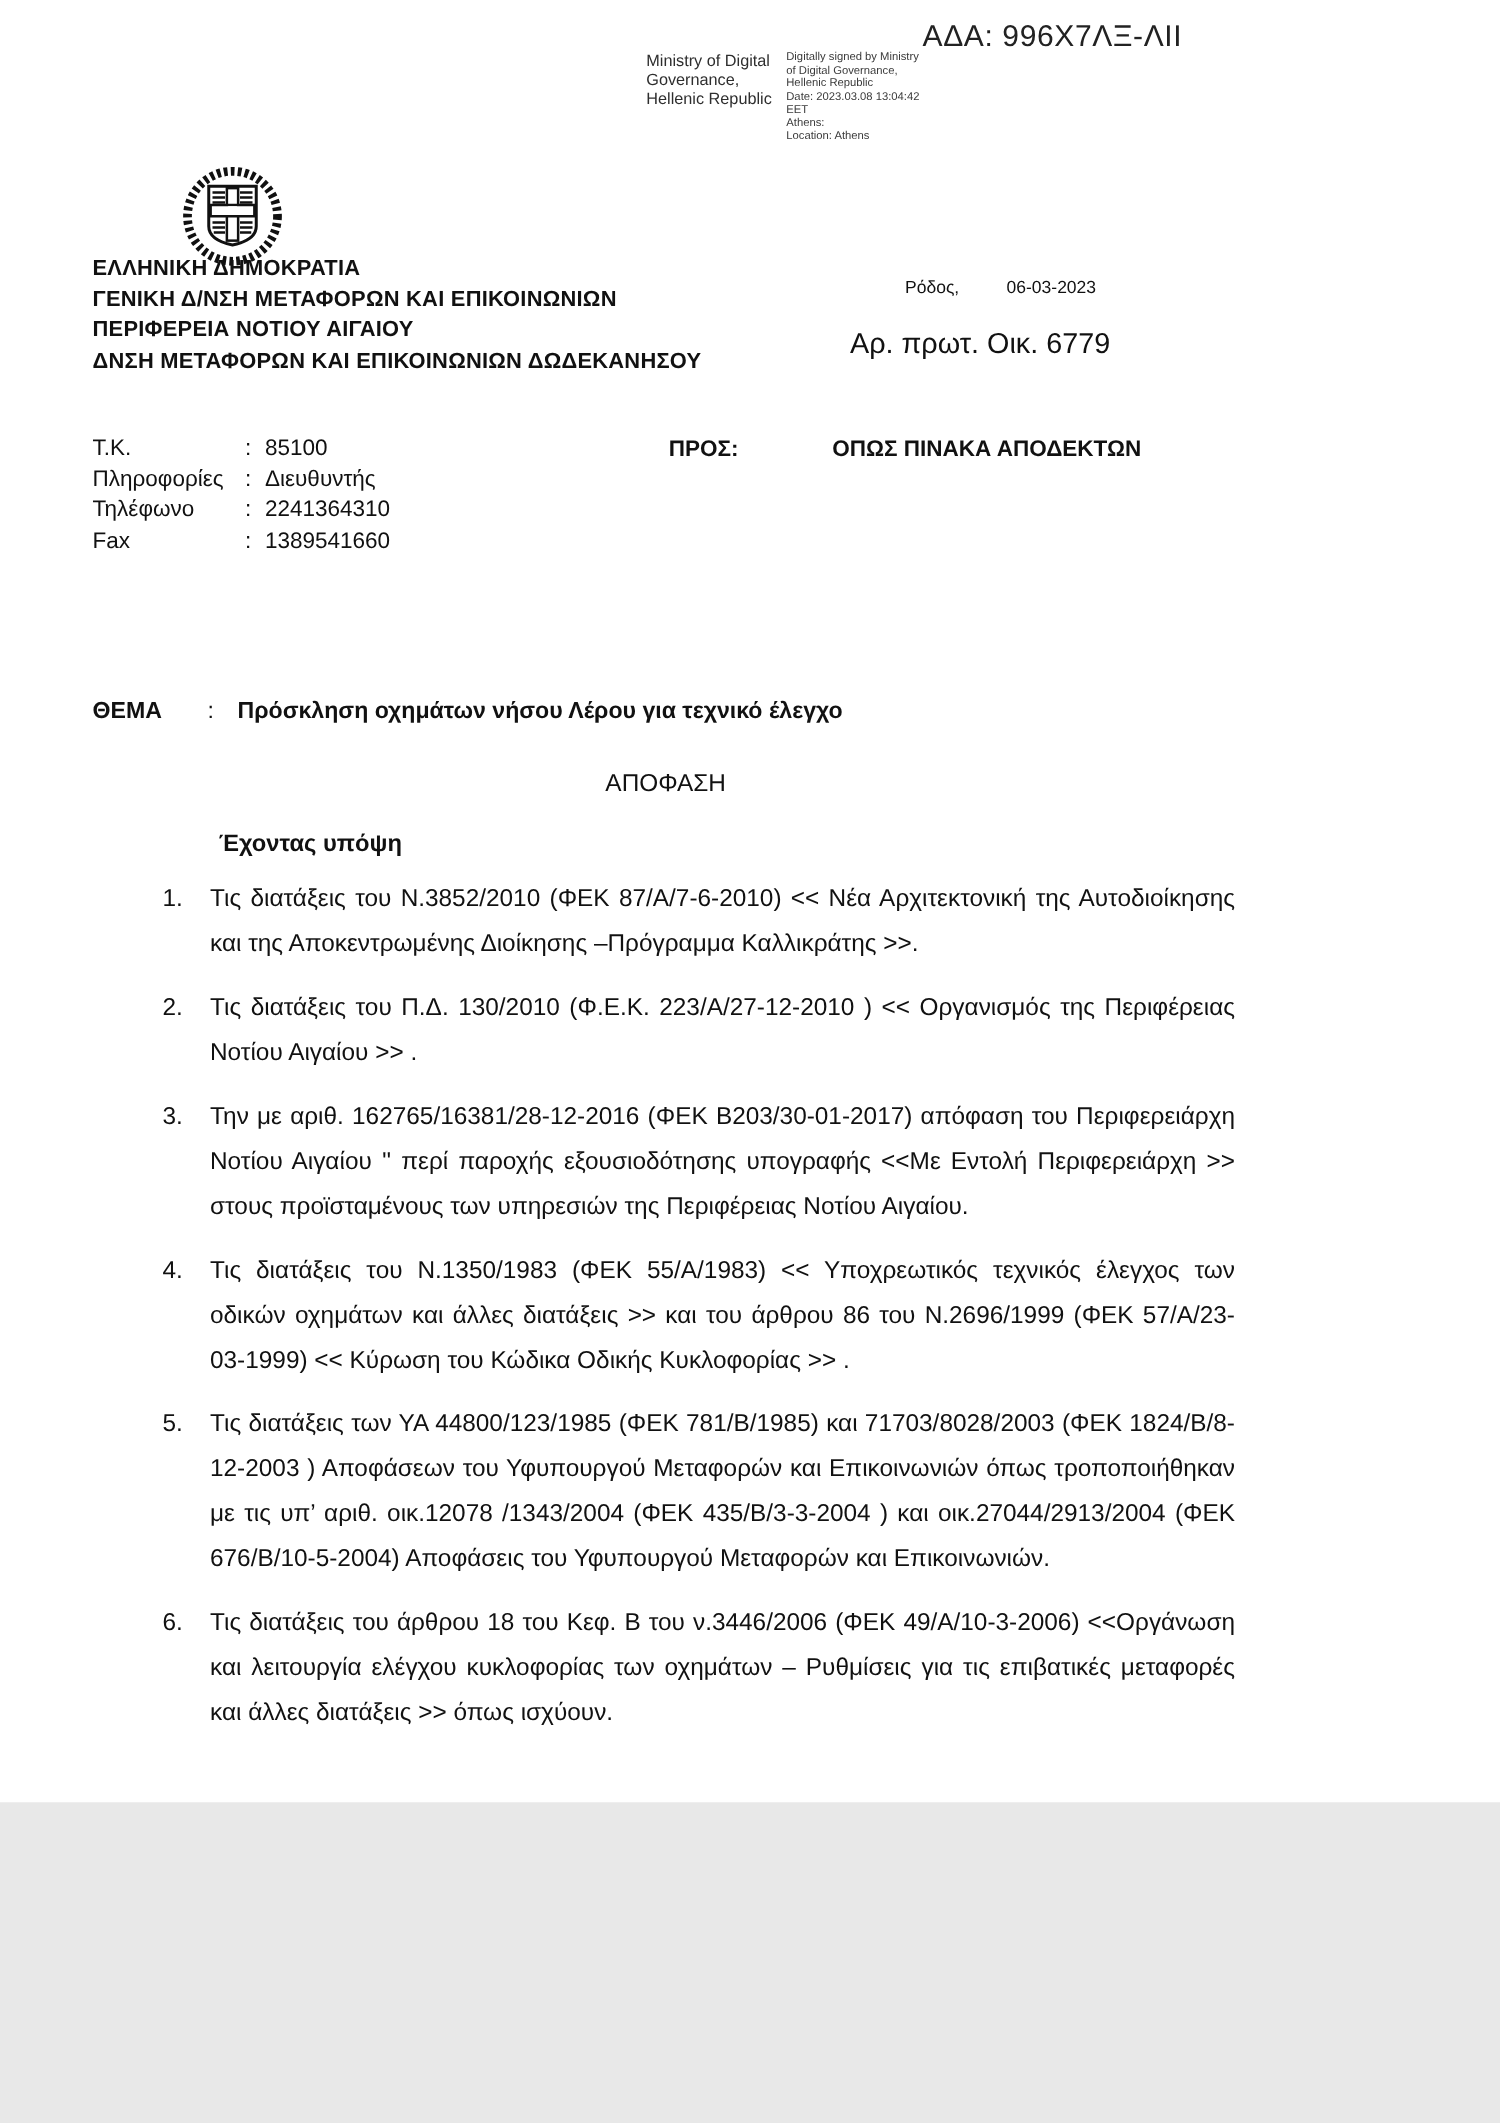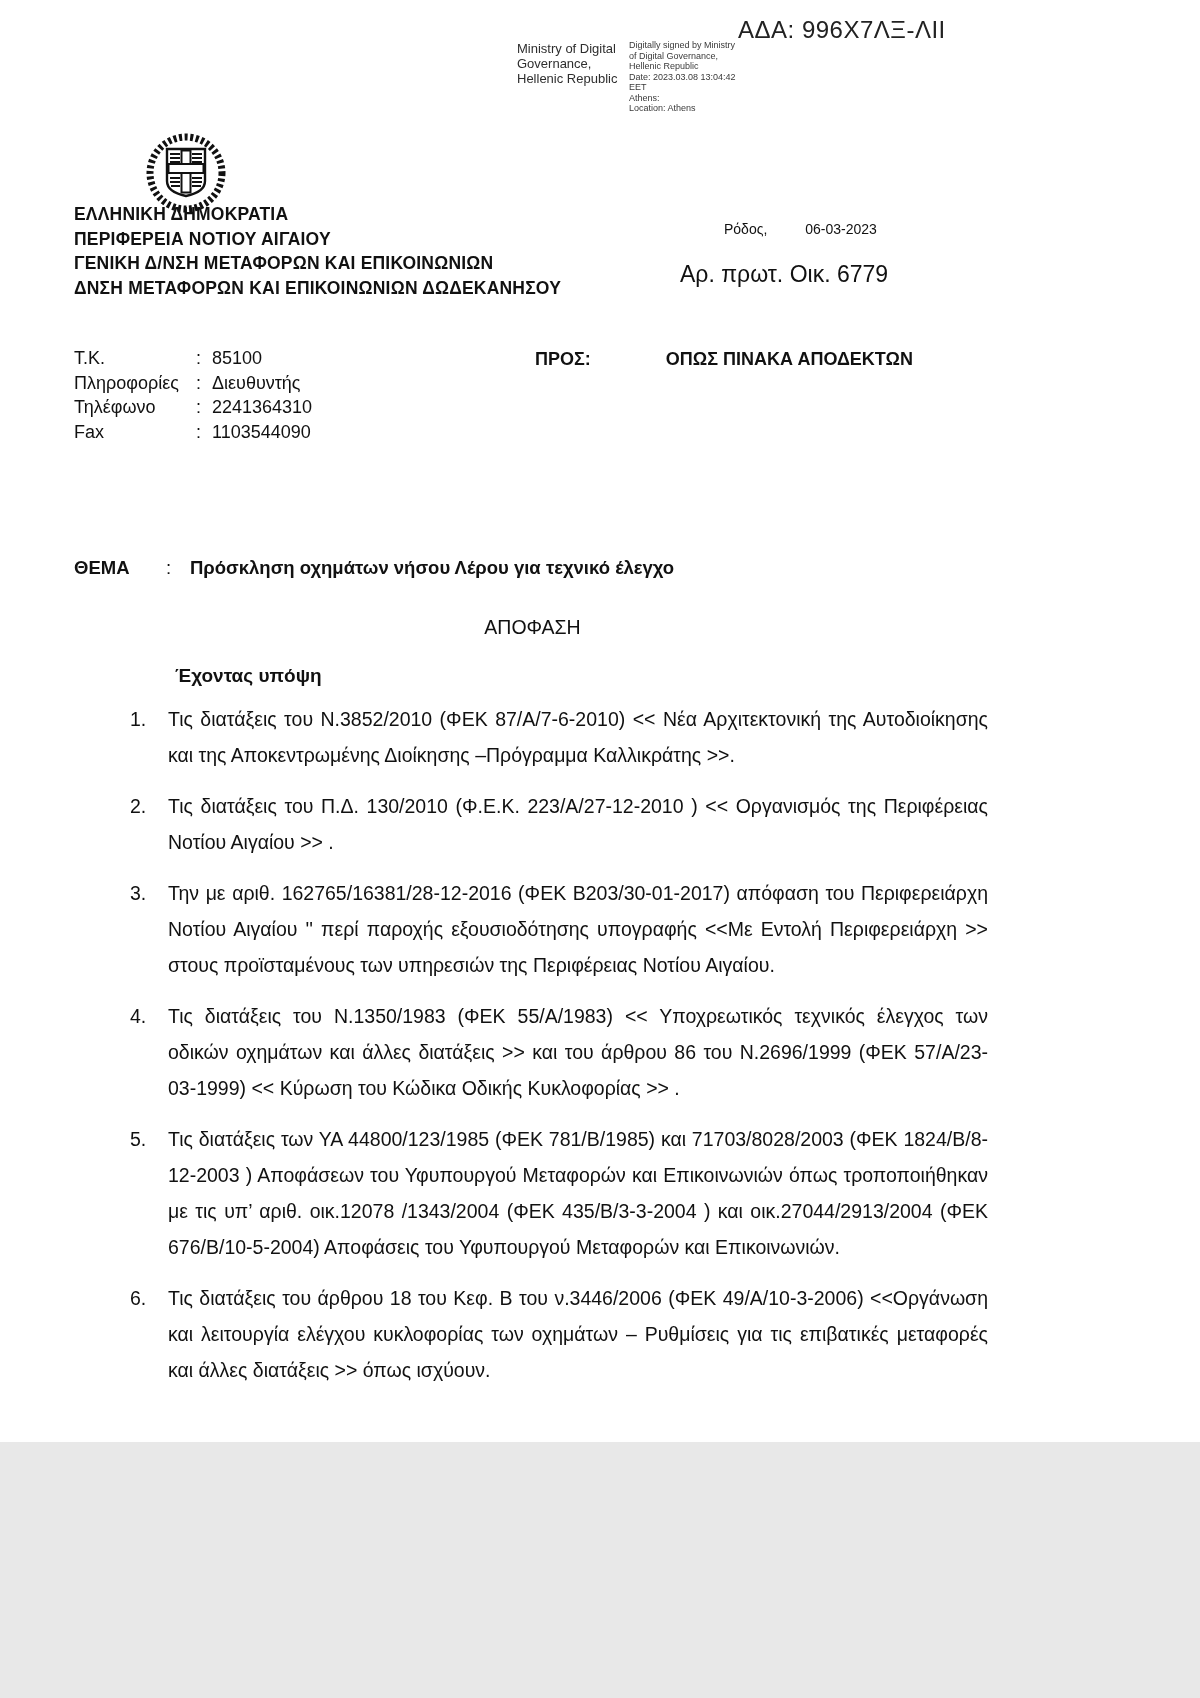--- a/index.html
+++ b/index.html
@@ -144,22 +144,22 @@
           <line x1="50" y1="55" x2="59" y2="55"></line>
       </g>
       <rect x="39.5" y="19.5" width="9" height="42" fill="#ffffff" stroke="#111" stroke-width="2"></rect>
       <rect x="26.5" y="33" width="35" height="9" fill="#ffffff" stroke="#111" stroke-width="2"></rect>
       <rect x="40.5" y="34" width="7" height="7" fill="#ffffff"></rect>
     </svg>
   </div>
 
   <div class="org">
     <div>ΕΛΛΗΝΙΚΗ ΔΗΜΟΚΡΑΤΙΑ</div>
+    <div>ΓΕΝΙΚΗ Δ/ΝΣΗ ΜΕΤΑΦΟΡΩΝ ΚΑΙ ΕΠΙΚΟΙΝΩΝΙΩΝ</div>
     <div>ΠΕΡΙΦΕΡΕΙΑ ΝΟΤΙΟΥ ΑΙΓΑΙΟΥ</div>
-    <div>ΓΕΝΙΚΗ Δ/ΝΣΗ ΜΕΤΑΦΟΡΩΝ ΚΑΙ ΕΠΙΚΟΙΝΩΝΙΩΝ</div>
     <div>ΔΝΣΗ ΜΕΤΑΦΟΡΩΝ ΚΑΙ ΕΠΙΚΟΙΝΩΝΙΩΝ ΔΩΔΕΚΑΝΗΣΟΥ</div>
   </div>
 
   <div class="city-date">
     <span>Ρόδος,</span>
     <span class="date">06-03-2023</span>
   </div>
 
   <div class="protocol">Αρ. πρωτ. Οικ. 6779</div>
 
@@ -167,21 +167,21 @@
     <div>
       <span class="lbl">Τ.Κ.</span><span class="sep">:</span><span>85100</span>
     </div>
     <div>
       <span class="lbl">Πληροφορίες</span><span class="sep">:</span><span>Διευθυντής</span>
     </div>
     <div>
       <span class="lbl">Τηλέφωνο</span><span class="sep">:</span><span>2241364310</span>
     </div>
     <div>
-      <span class="lbl">Fax</span><span class="sep">:</span><span>1103544090</span>
+      <span class="lbl">Fax</span><span class="sep">:</span><span>1389541660</span>
     </div>
   </div>
 
   <div class="recipient">
     <span>ΠΡΟΣ:</span>
     <span class="rec-value">ΟΠΩΣ ΠΙΝΑΚΑ ΑΠΟΔΕΚΤΩΝ</span>
   </div>
 
   <div class="subject">
     <span class="lbl">ΘΕΜΑ</span><span class="sep">:</span><span>Πρόσκληση οχημάτων νήσου Λέρου για τεχνικό έλεγχο</span>

